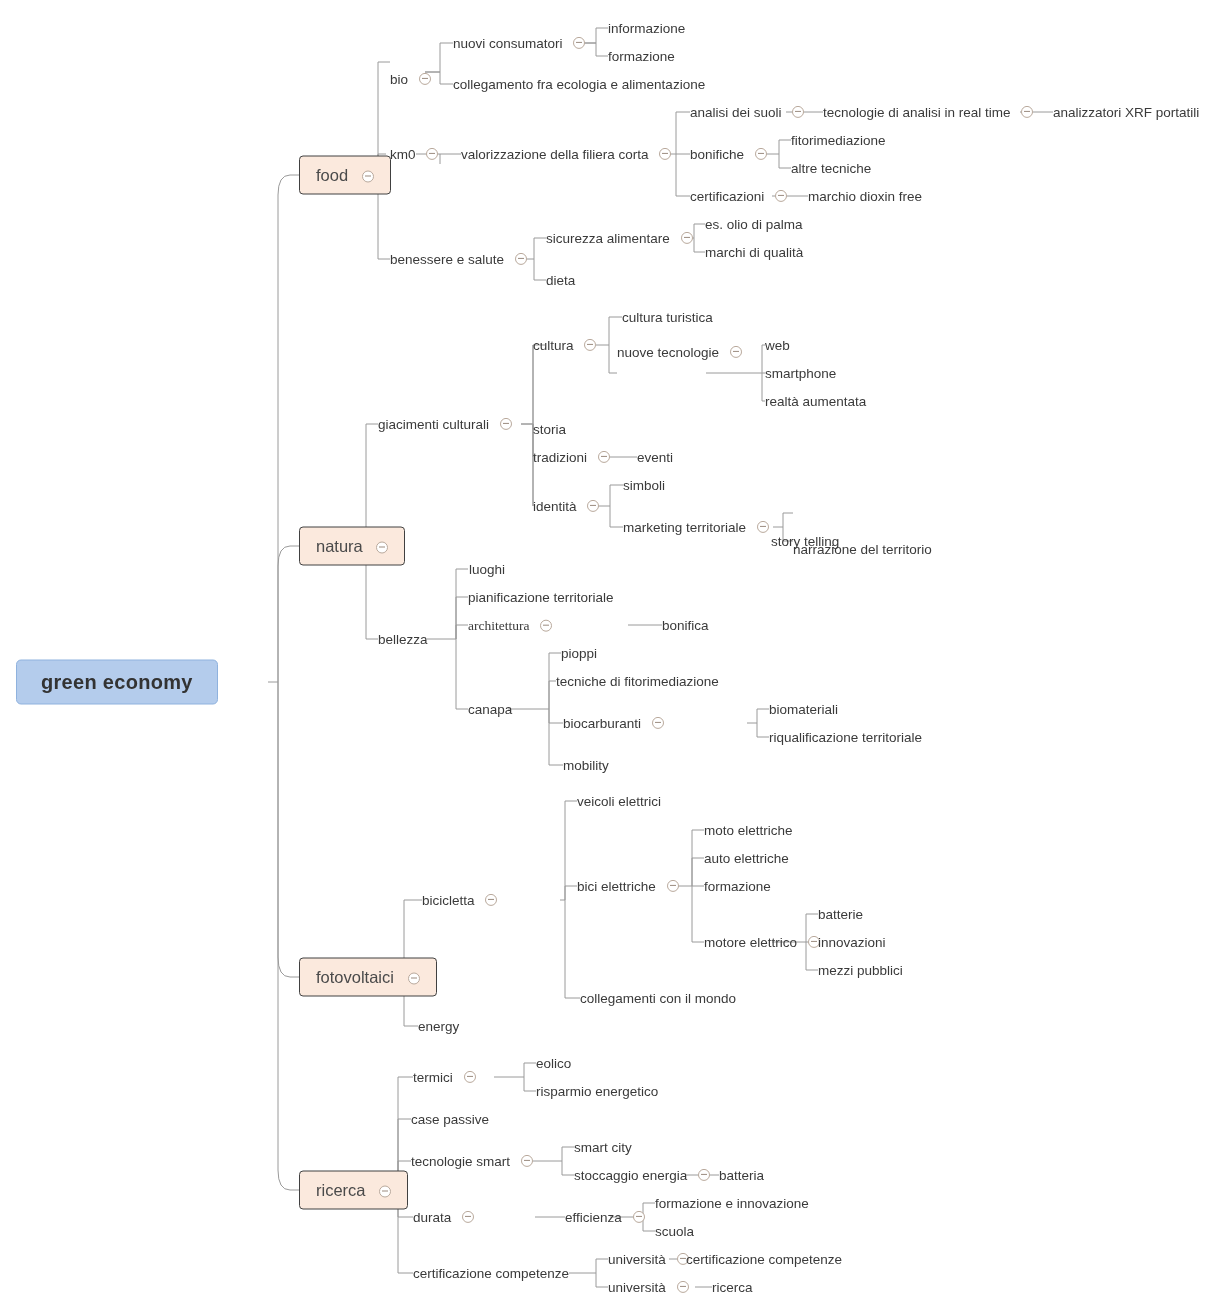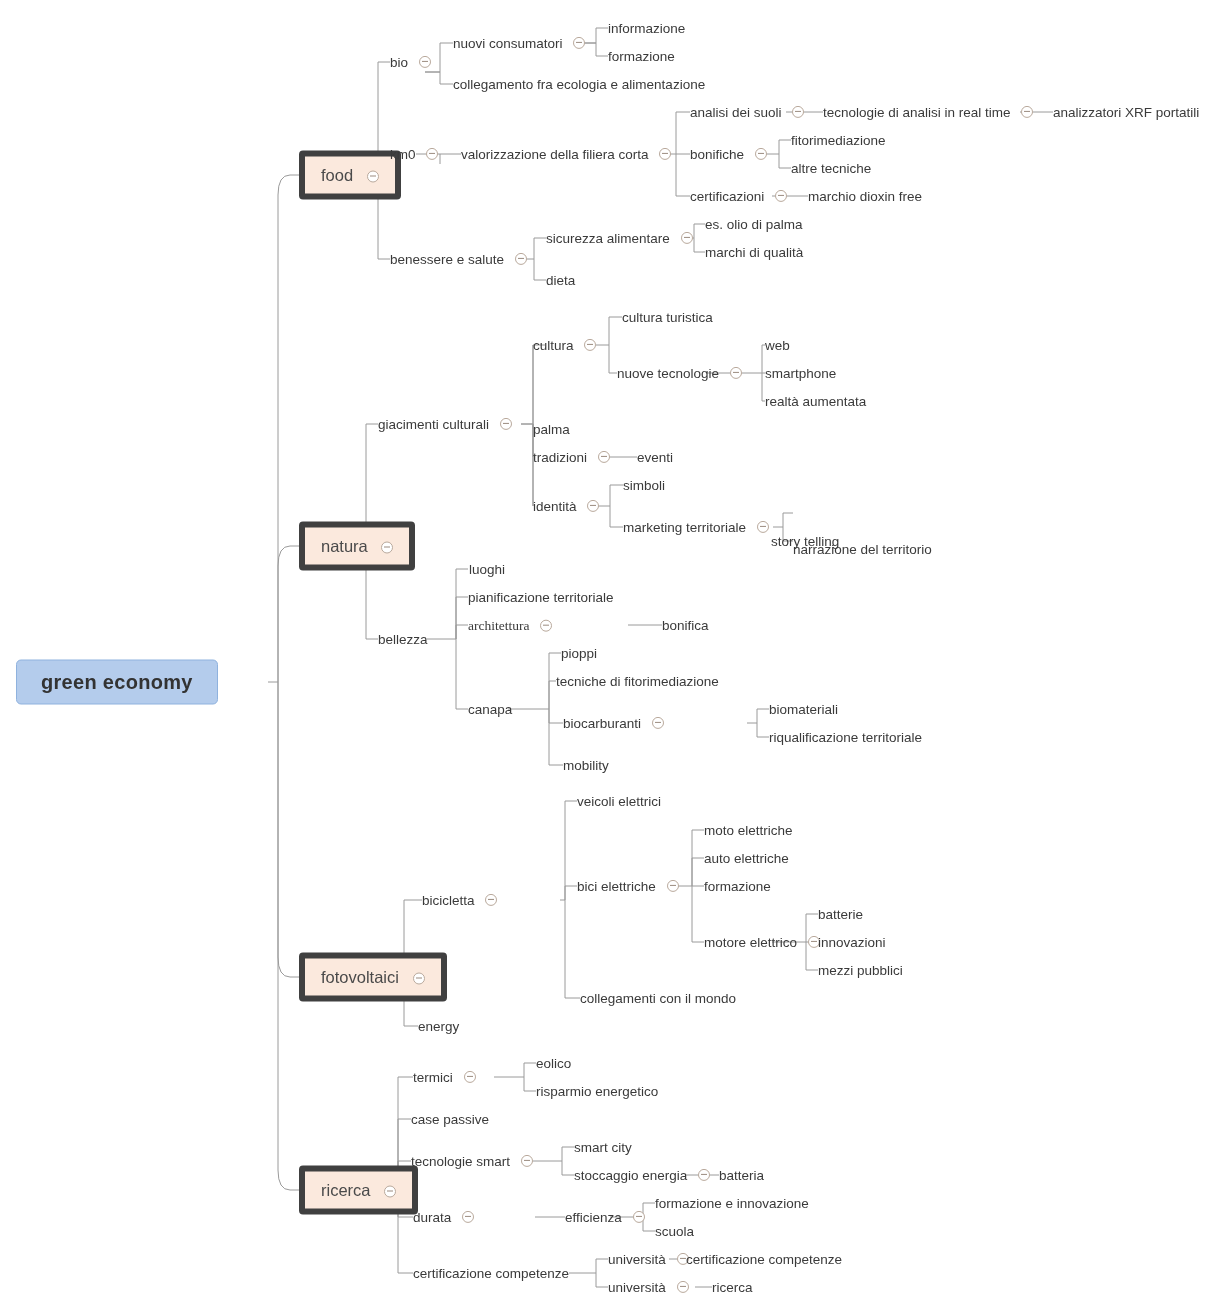--- a/index.html
+++ b/index.html
@@ -45,21 +45,21 @@
     color: #333333;
     font-size: 20px;
     font-weight: bold;
     padding: 10px 24px;
     transform: translateY(-50%);
     letter-spacing: 0.3px;
   }
   .lvl1 {
     position: absolute;
     background: #fbe9dd;
-    border: 6px solid #404040;
+    border: 1px solid #404040;
     border-radius: 4px;
     color: #4a4a4a;
     font-size: 16.5px;
     padding: 9px 16px;
     transform: translateY(-50%);
   }
   .collapse {
     display: inline-block;
     vertical-align: middle;
     width: 12px;
@@ -216,21 +216,21 @@
   </div>
   <div class="lvl1" style="left:299px; top:977px;">
     <span class="lbl">fotovoltaici</span>
     <span class="collapse"></span>
   </div>
   <div class="lvl1" style="left:299px; top:1190px;">
     <span class="lbl">ricerca</span>
     <span class="collapse"></span>
   </div>
 
-  <div class="node" style="left:390px; top:62px;">
+  <div class="node" style="left:390px; top:79px;">
     <span class="lbl">bio</span>
     <span class="collapse"></span>
   </div>
   <div class="node" style="left:453px; top:43px;">
     <span class="lbl">nuovi consumatori</span>
     <span class="collapse"></span>
   </div>
   <div class="node" style="left:608px; top:28px;">
     <span class="lbl">informazione</span>
   </div>
@@ -298,35 +298,35 @@
     <span class="lbl">giacimenti culturali</span>
     <span class="collapse"></span>
   </div>
   <div class="node" style="left:533px; top:345px;">
     <span class="lbl">cultura</span>
     <span class="collapse"></span>
   </div>
   <div class="node" style="left:622px; top:317px;">
     <span class="lbl">cultura turistica</span>
   </div>
-  <div class="node" style="left:617px; top:373px;">
+  <div class="node" style="left:617px; top:352px;">
     <span class="lbl">nuove tecnologie</span>
     <span class="collapse"></span>
   </div>
   <div class="node" style="left:765px; top:345px;">
     <span class="lbl">web</span>
   </div>
   <div class="node" style="left:765px; top:373px;">
     <span class="lbl">smartphone</span>
   </div>
   <div class="node" style="left:765px; top:401px;">
     <span class="lbl">realtà aumentata</span>
   </div>
   <div class="node" style="left:533px; top:429px;">
-    <span class="lbl">palma</span>
+    <span class="lbl">storia</span>
   </div>
   <div class="node" style="left:533px; top:457px;">
     <span class="lbl">tradizioni</span>
     <span class="collapse"></span>
   </div>
   <div class="node" style="left:637px; top:457px;">
     <span class="lbl">eventi</span>
   </div>
   <div class="node" style="left:533px; top:506px;">
     <span class="lbl">identità</span>

